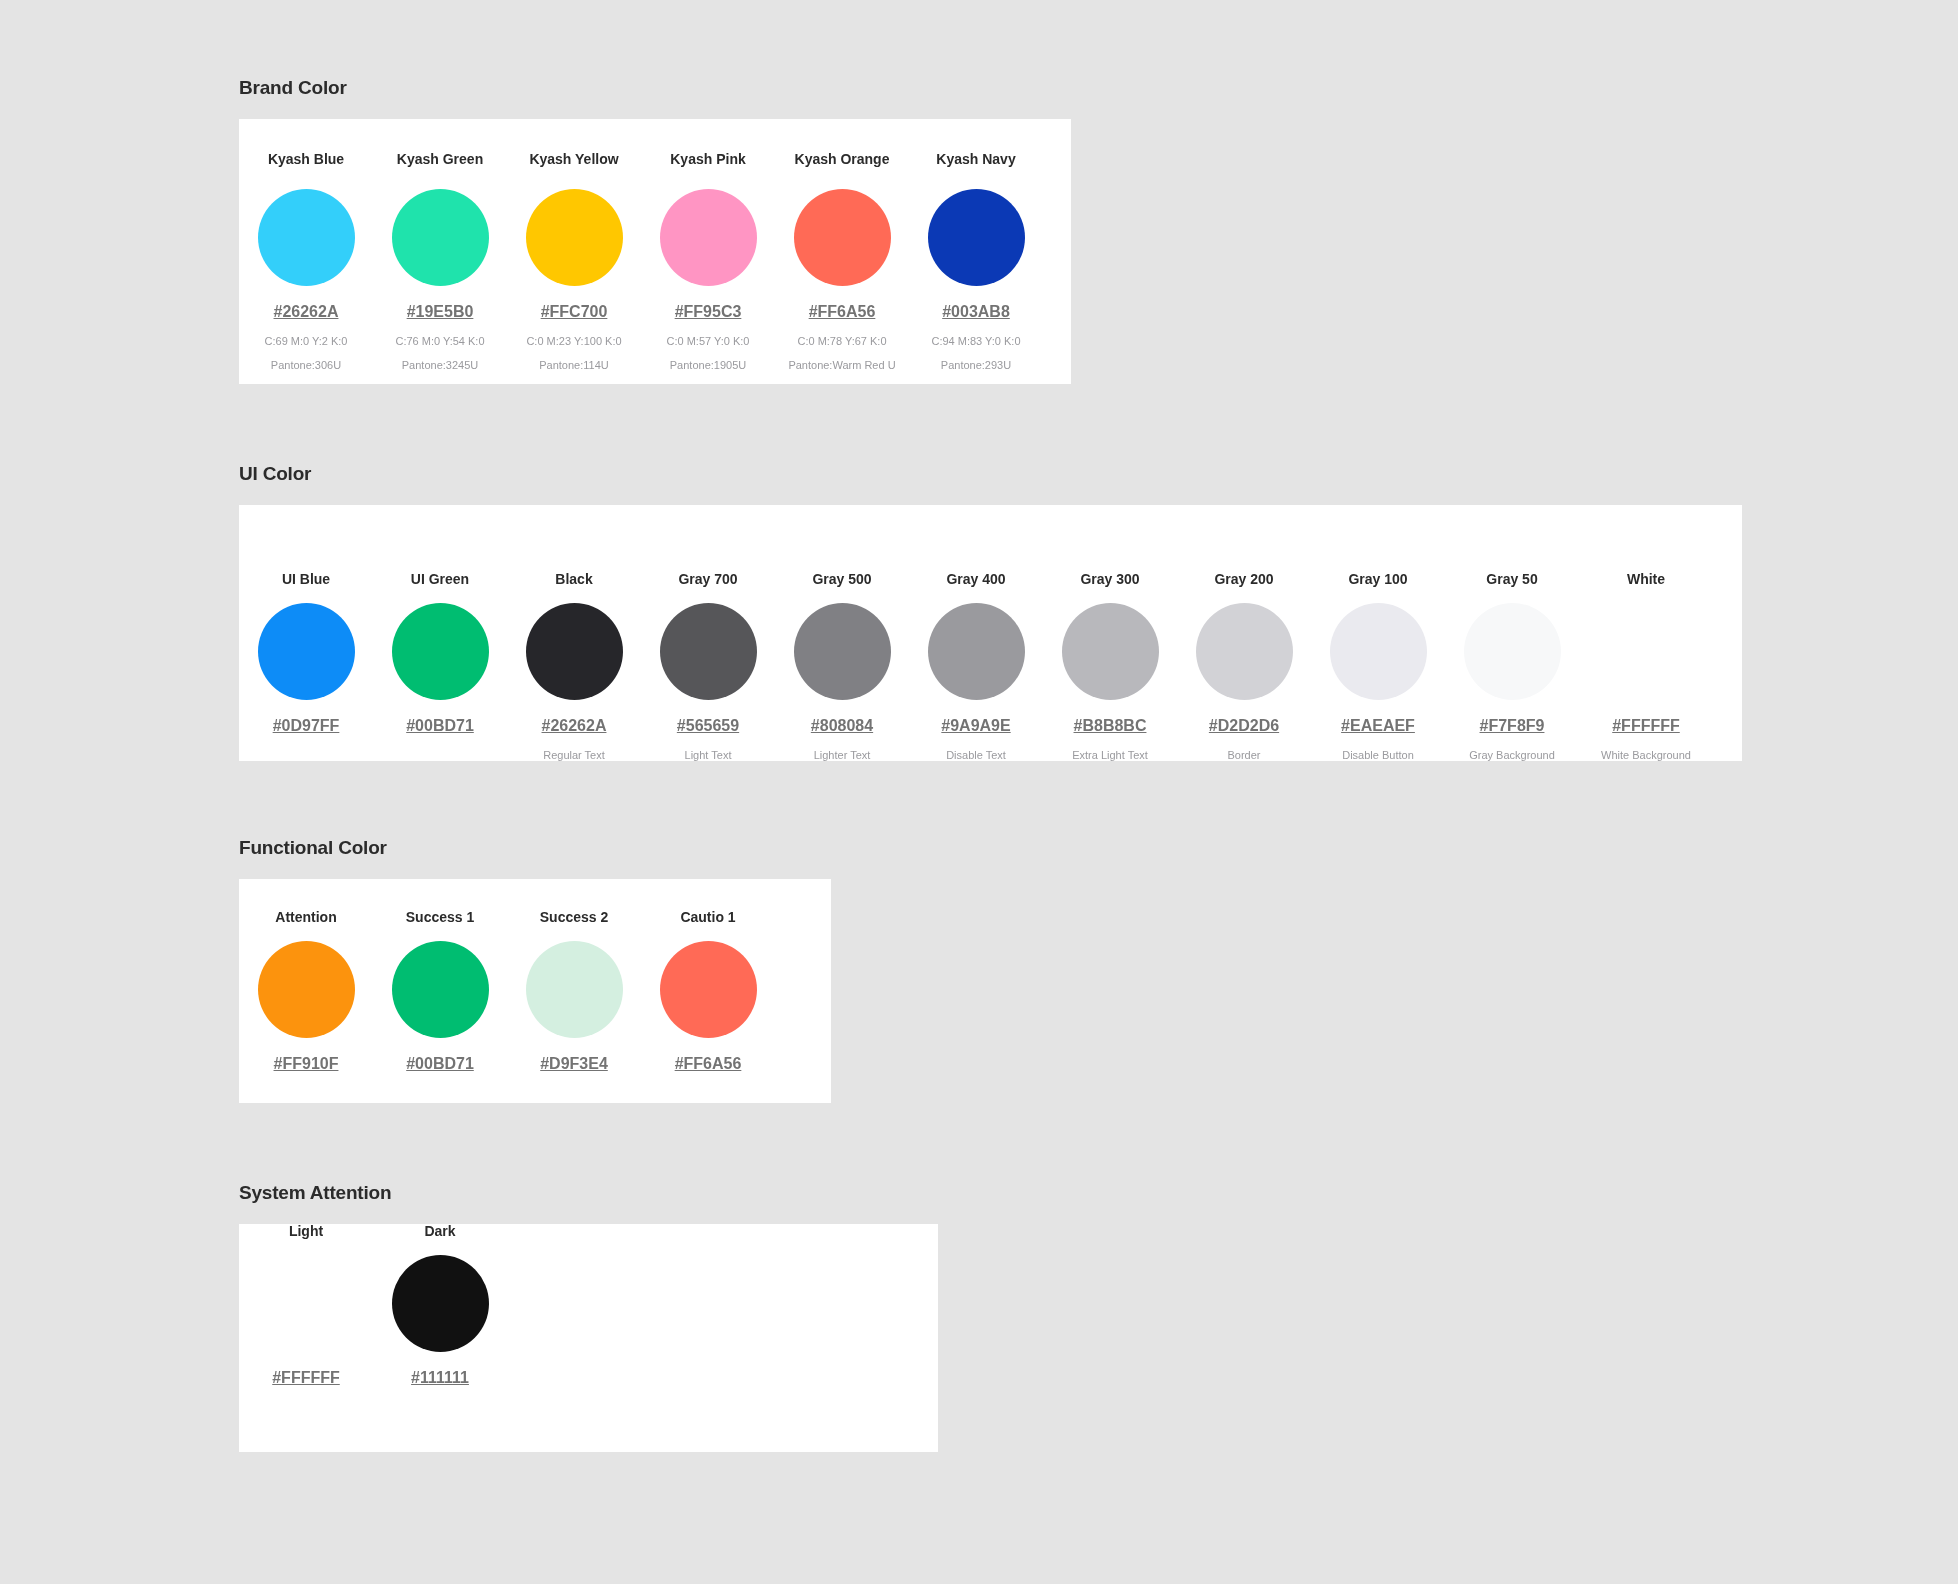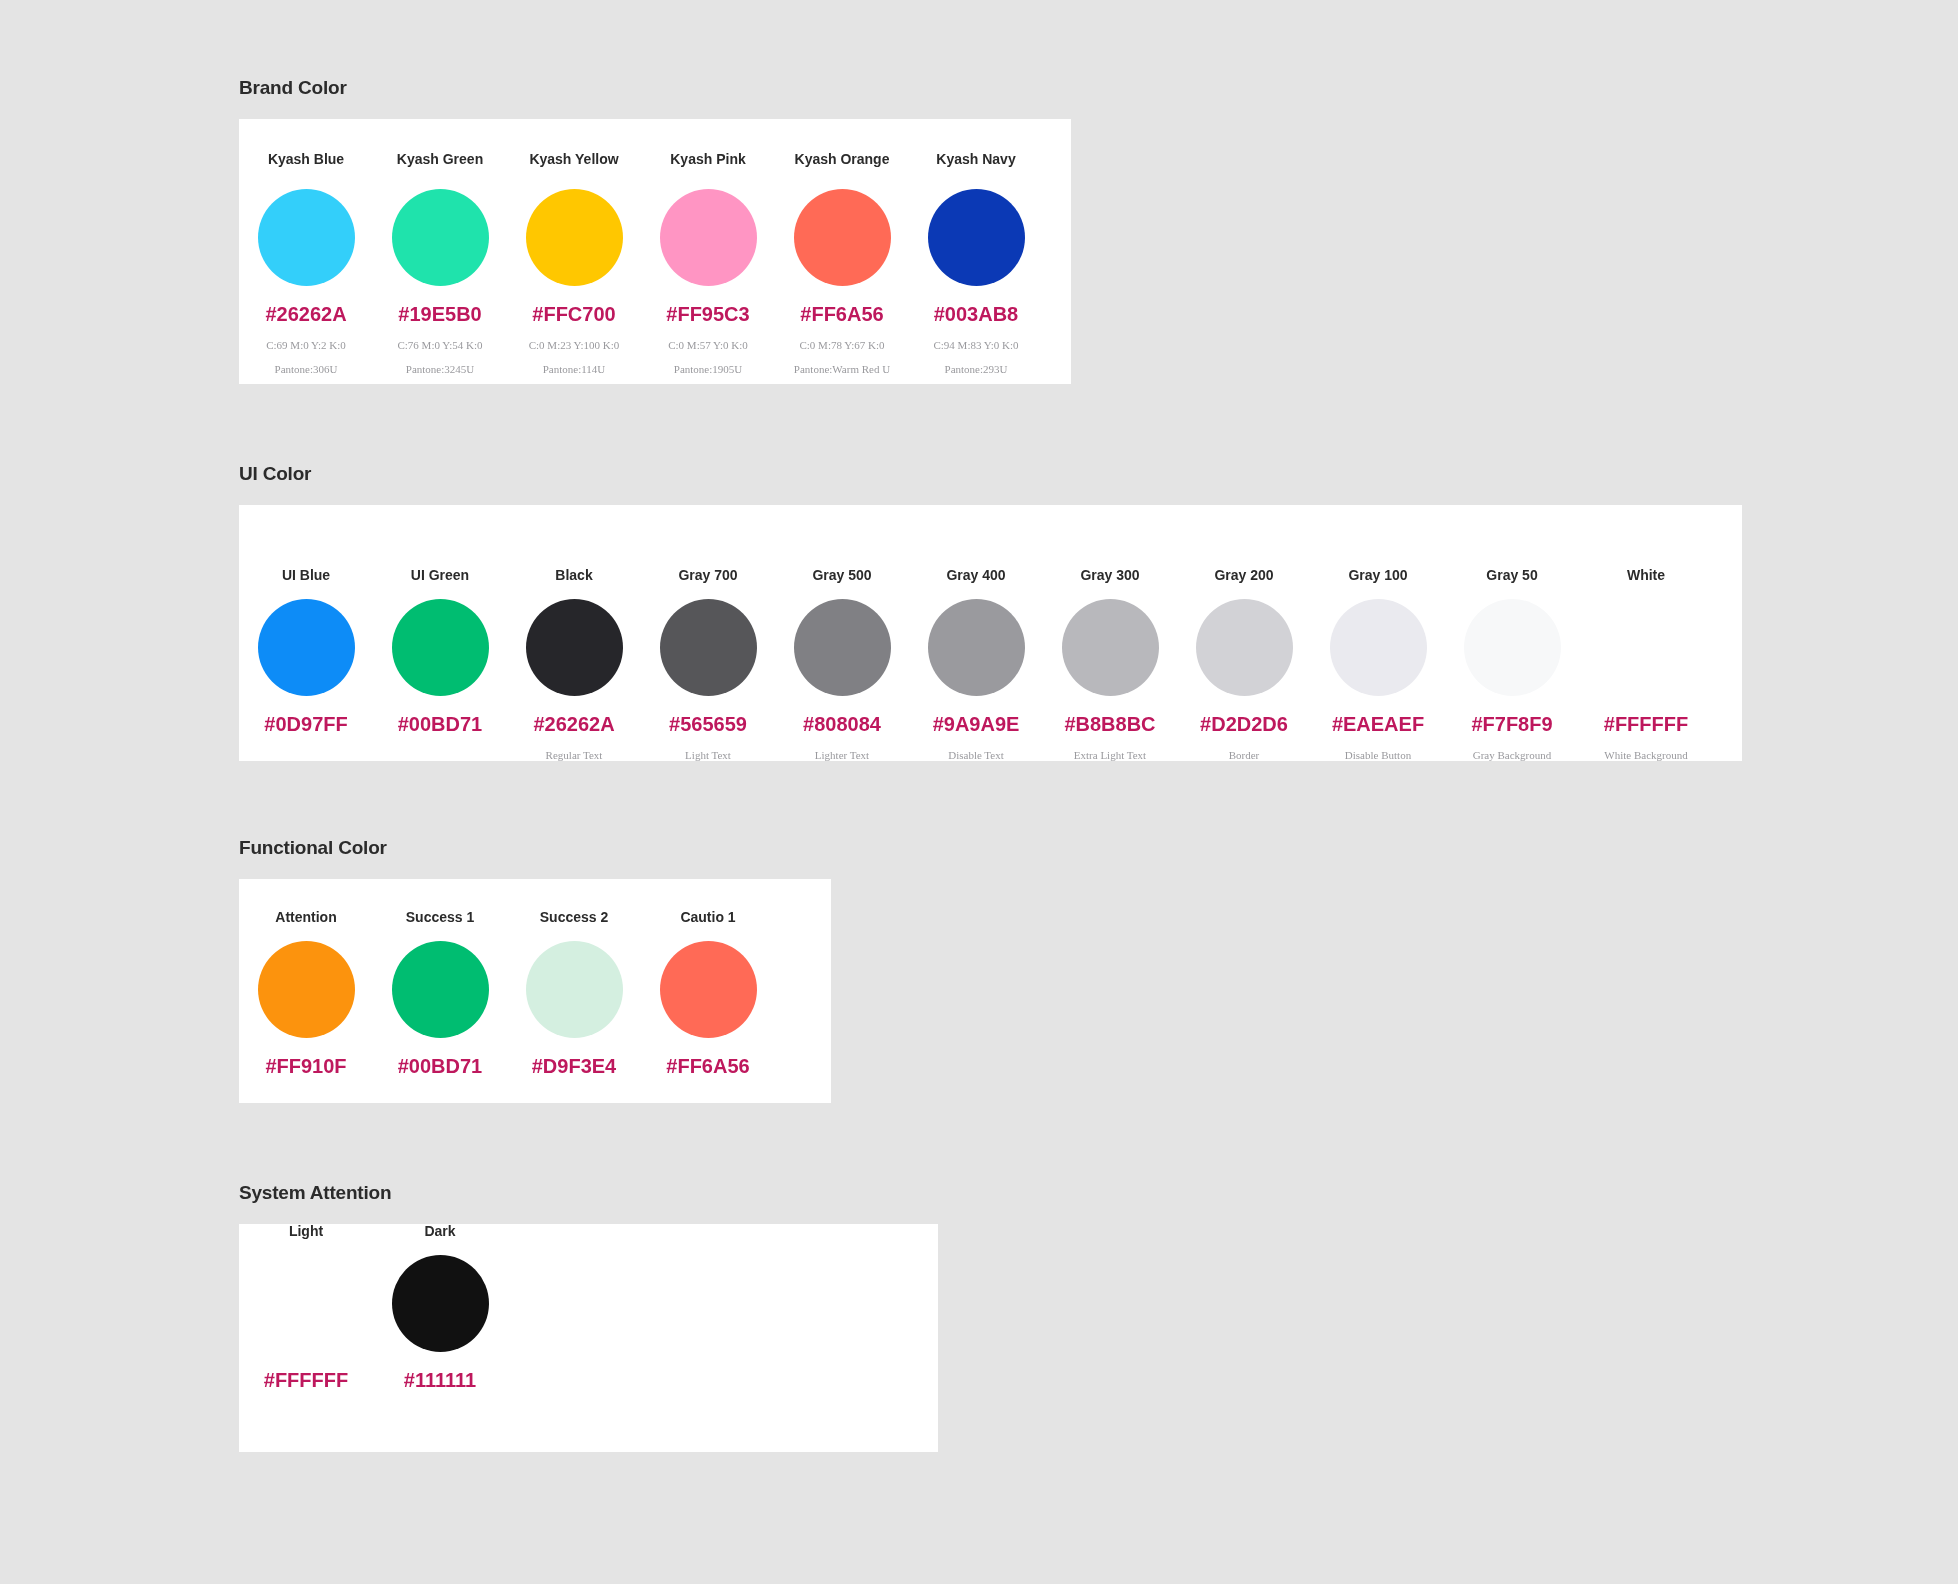--- a/index.html
+++ b/index.html
@@ -52,33 +52,33 @@
   }
 
   .swatch-dot {
     width: 97px;
     height: 97px;
     border-radius: 50%;
     margin: 0 auto;
   }
 
   .swatch-hex {
-    font-size: 20px;
+    font-size: 16px;
     font-weight: bold;
-    color: #be185d;
+    color: #737373;
     line-height: 1;
     white-space: nowrap;
+    text-decoration: underline;
   }
 
   .swatch-meta {
     font-size: 11px;
     color: #9a9a9e;
     line-height: 1;
     white-space: nowrap;
-    font-family: Liberation Serif, serif;
   }
 
   
   #brand-section { position: absolute; top: 78px; left: 239px; }
   #brand-section .card {
     width: 832px;
     height: 265px;
     margin-top: 22px;
     padding-top: 33px;
   }

